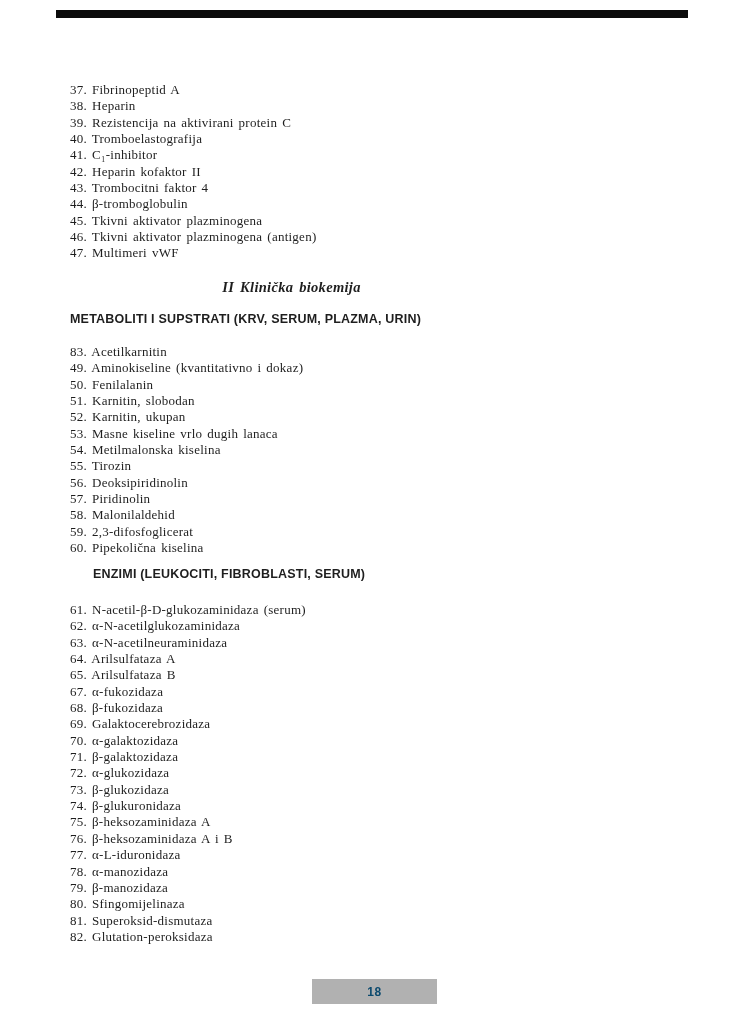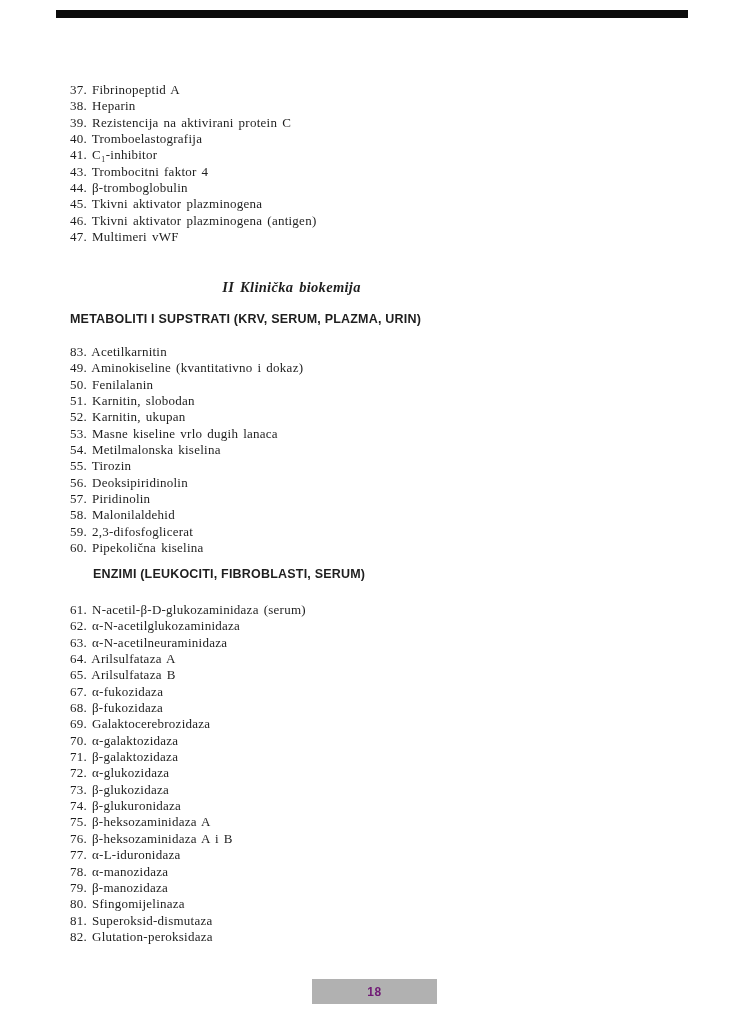--- a/index.html
+++ b/index.html
@@ -70,37 +70,38 @@
     height: 25px;
     background: #b1b1b1;
     display: flex;
     align-items: center;
     justify-content: center;
   }
   .footer-num {
     font-family: "Liberation Sans", "DejaVu Sans", sans-serif;
     font-weight: bold;
     font-size: 12px;
-    color: #701a75;
+    color: #0c4a6e;
     letter-spacing: 0.5px;
   }
 </style>
 </head>
 <body>
 
 <div class="page">
 
   <div class="top-rule"></div>
 
   <div class="item-list" id="list-hemostasis">
       <div class="list-item">37. Fibrinopeptid A</div>
       <div class="list-item">38. Heparin</div>
       <div class="list-item">39. Rezistencija na aktivirani protein C</div>
       <div class="list-item">40. Tromboelastografija</div>
       <div class="list-item">41. C₁-inhibitor</div>
+      <div class="list-item">42. Heparin kofaktor II</div>
       <div class="list-item">43. Trombocitni faktor 4</div>
       <div class="list-item">44. β-tromboglobulin</div>
       <div class="list-item">45. Tkivni aktivator plazminogena</div>
       <div class="list-item">46. Tkivni aktivator plazminogena (antigen)</div>
       <div class="list-item">47. Multimeri vWF</div>
     </div>
 
   <div class="part-heading">II Klinička biokemija</div>
 
   <div class="section-heading" id="heading-metaboliti">METABOLITI I SUPSTRATI (KRV, SERUM, PLAZMA, URIN)</div>

